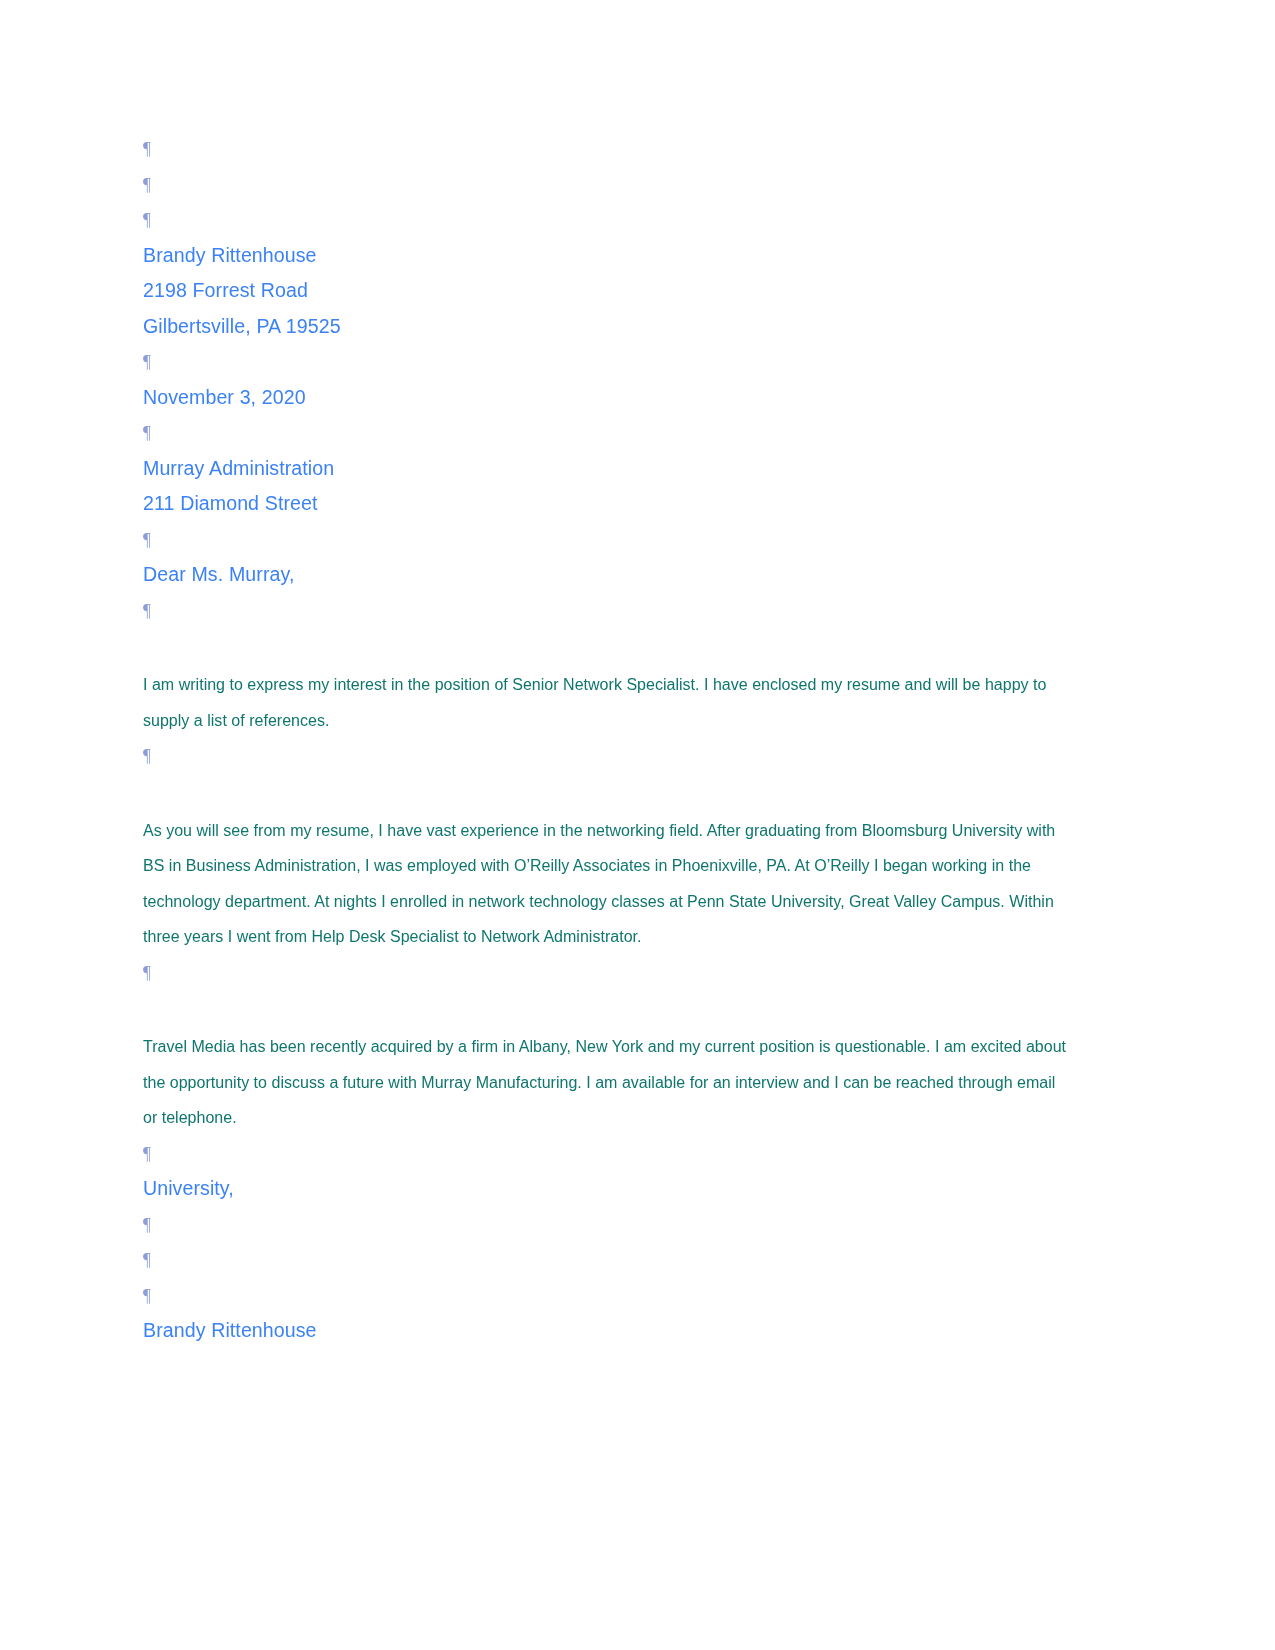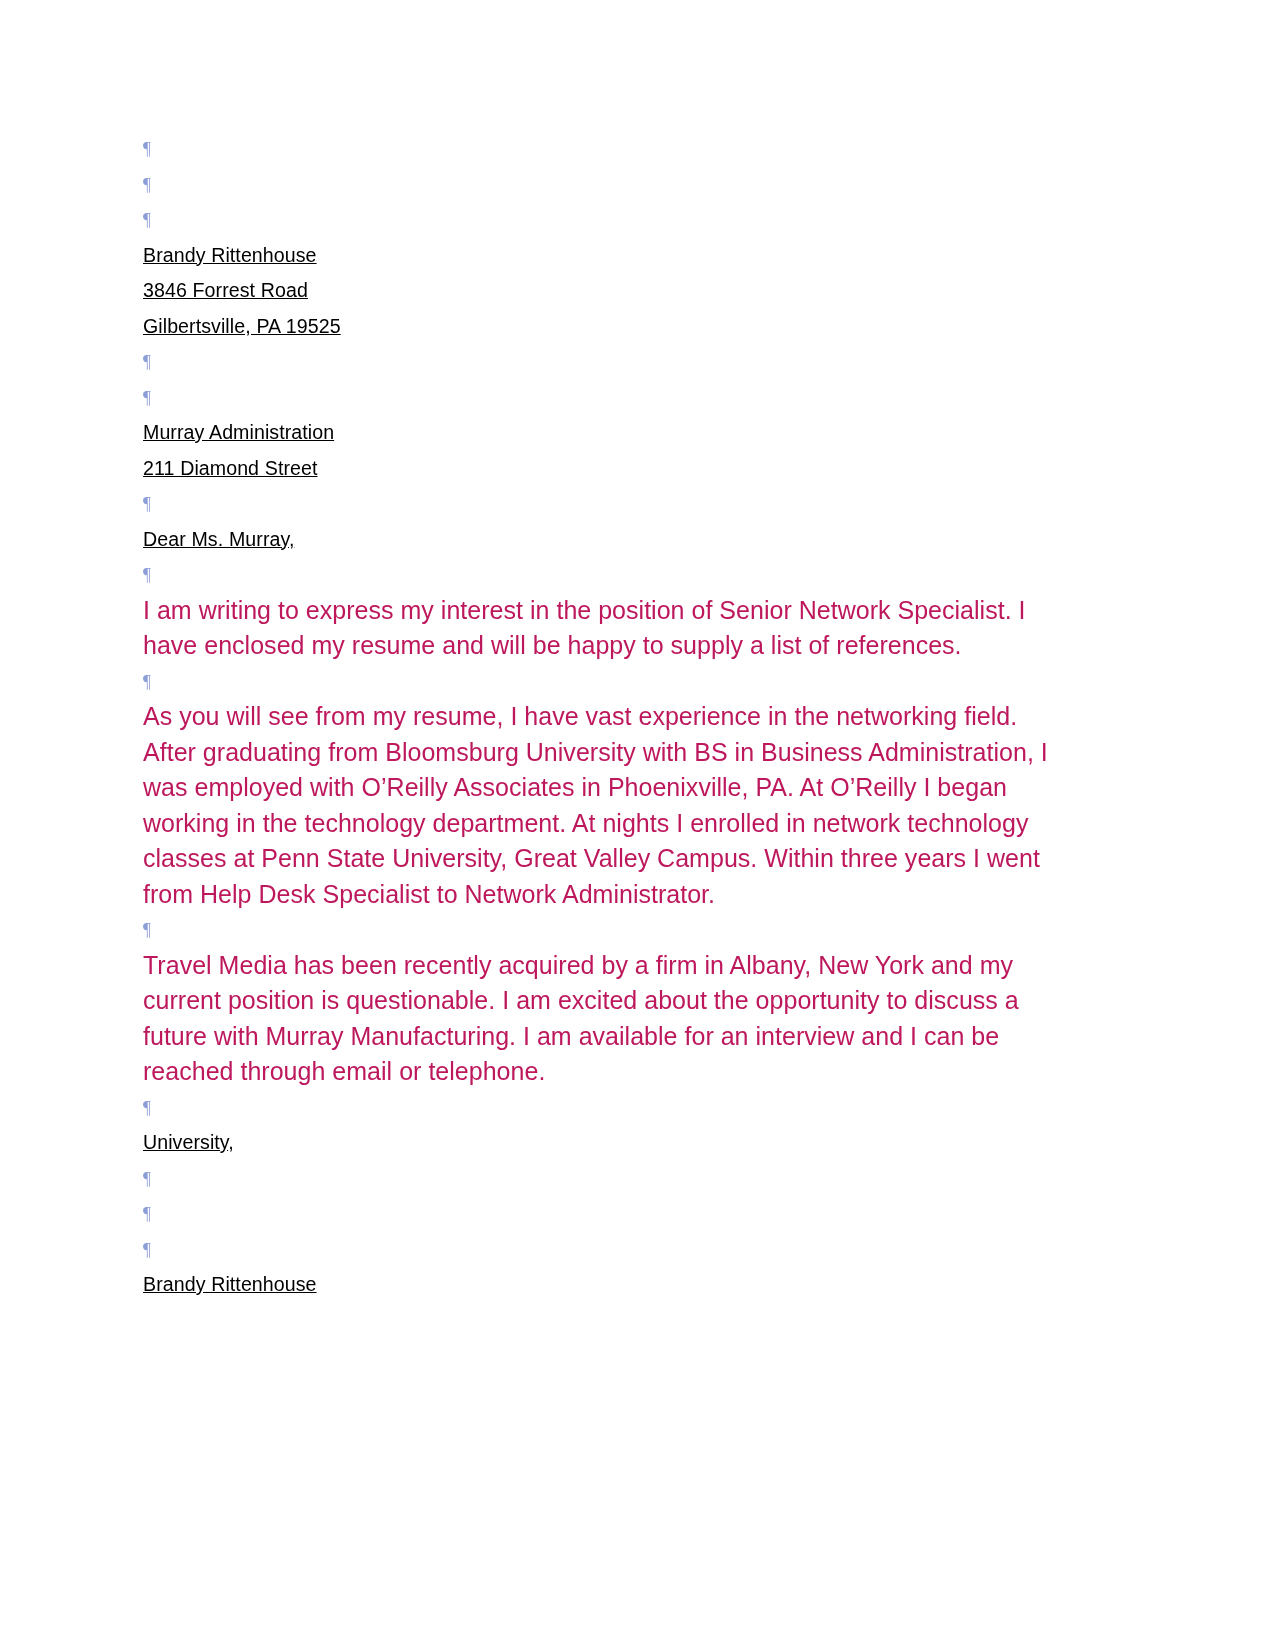--- a/index.html
+++ b/index.html
@@ -51,54 +51,55 @@
     font-size: 19px;
     color: #8c9ed8;
     line-height: 35.5px;
     display: inline-block;
     transform: scaleX(0.92);
     transform-origin: left center;
   }
 
   
   .para {
-    font-size: 25px;
+    font-size: 16px;
     line-height: 35.5px;
-    color: #be185d;
+    color: #0f766e;
     width: 925px;
     text-align: left;
     letter-spacing: 0.02px;
+    margin-top: 39px;
   }
 
   .addr-line,
   .sig-line,
   .salutation,
   .date-line {
     font-size: 19.6px;
     line-height: 35.5px;
-    color: #000000;
-    text-decoration: underline;
+    color: #3b82f6;
   }
 </style>
 </head>
 <body>
 
 <div id="page">
   <div id="letter">
 
     <div class="line pilcrow-line"><span class="pilcrow">¶</span></div>
     <div class="line pilcrow-line"><span class="pilcrow">¶</span></div>
     <div class="line pilcrow-line"><span class="pilcrow">¶</span></div>
 
     <div class="line addr-line">Brandy Rittenhouse</div>
-    <div class="line addr-line">3846 Forrest Road</div>
+    <div class="line addr-line">2198 Forrest Road</div>
     <div class="line addr-line">Gilbertsville, PA 19525</div>
 
     <div class="line pilcrow-line"><span class="pilcrow">¶</span></div>
 
+    <div class="line date-line">November 3, 2020</div>
 
     <div class="line pilcrow-line"><span class="pilcrow">¶</span></div>
 
     <div class="line addr-line">Murray Administration</div>
     <div class="line addr-line">211 Diamond Street</div>
 
     <div class="line pilcrow-line"><span class="pilcrow">¶</span></div>
 
     <div class="line salutation">Dear Ms. Murray,</div>
 

